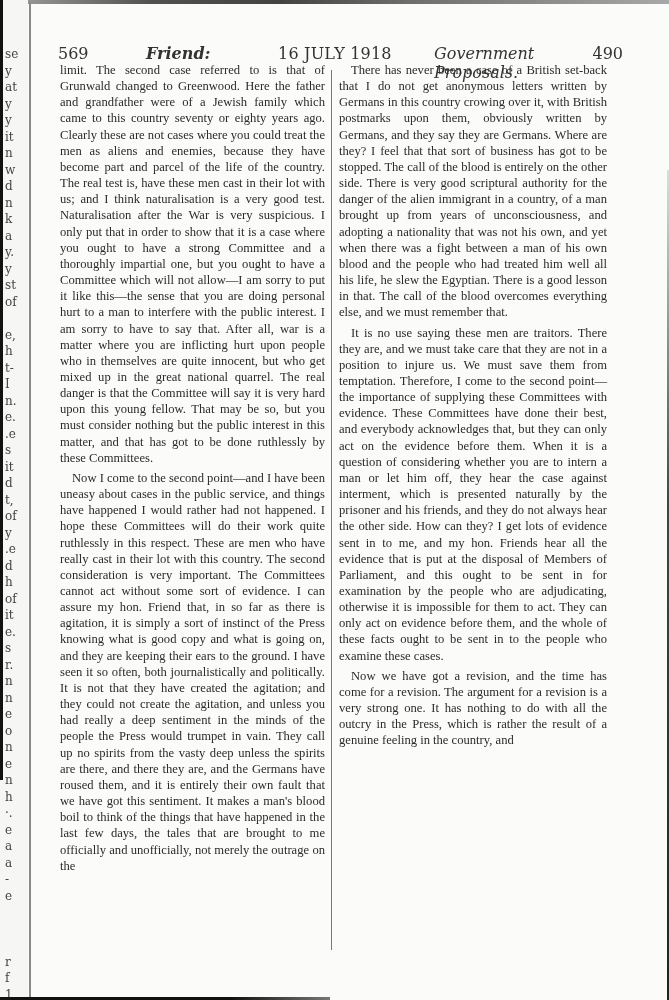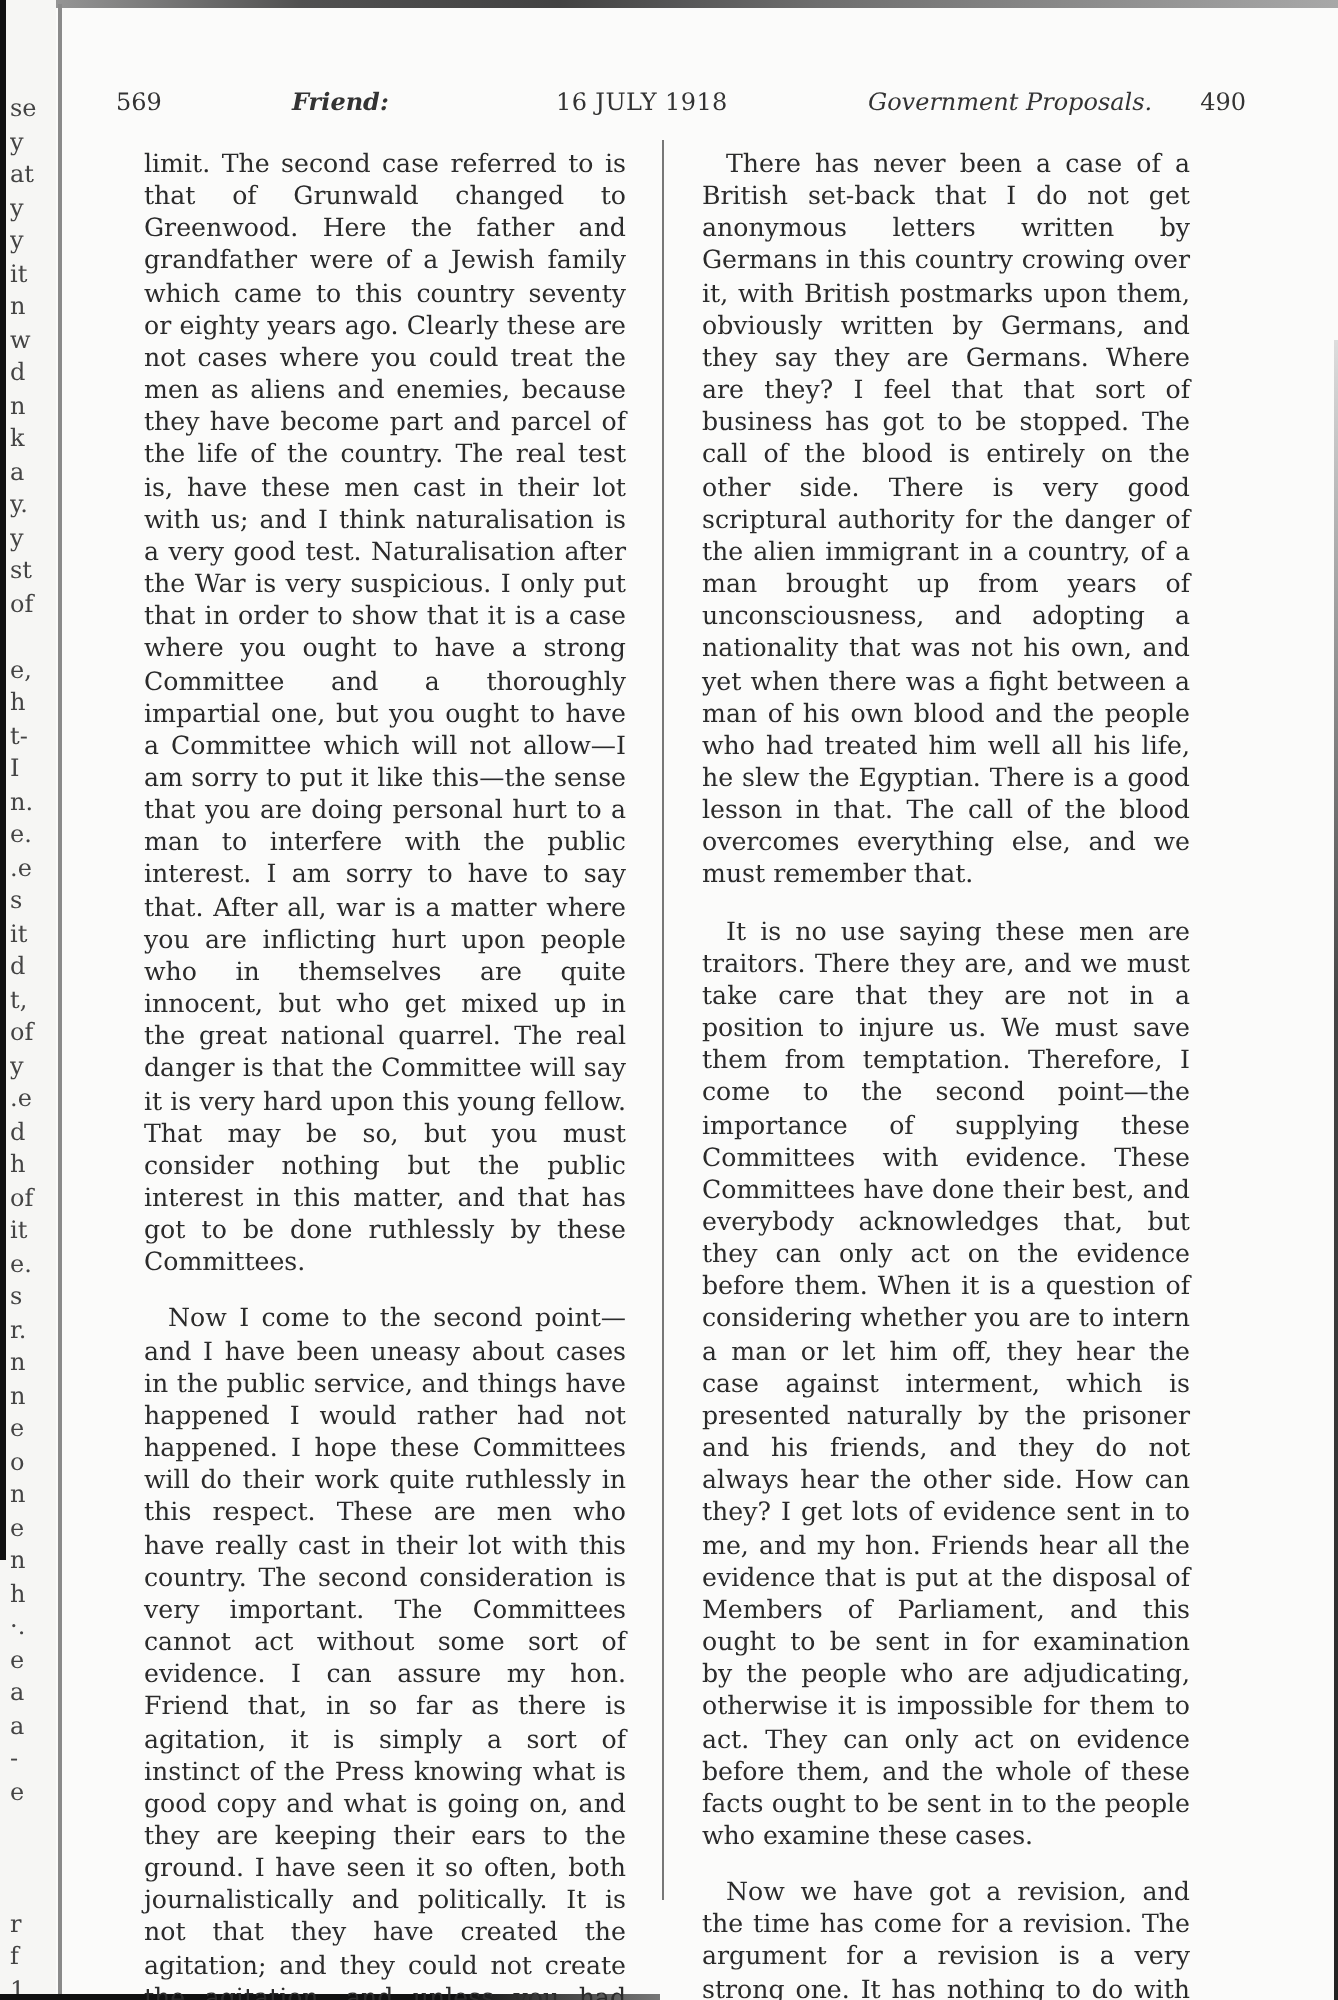--- a/index.html
+++ b/index.html
@@ -75,21 +75,21 @@
       font-family: "DejaVu Serif", serif;
     }
     .bleed-glyphs div { height: 16.5px; white-space: nowrap; overflow: hidden; }
 
     .header {
       position: absolute;
       left: 58px;
       top: 44px;
       width: 565px;
       height: 16px;
-      font-size: 12px;
+      font-size: 16px;
       color: #333;
     }
     .header .pg-left { position: absolute; left: 0; top: 0; font-family: "DejaVu Serif", serif; }
     .header .run-title { position: absolute; left: 88px; top: 0; font-style: italic; font-weight: bold; }
     .header .date { position: absolute; left: 220px; top: 0; letter-spacing: 0.2px; }
     .header .section { position: absolute; left: 376px; top: 0; font-style: italic; }
     .header .pg-right { position: absolute; right: 0; top: 0; }
 
     .col-rule {
       position: absolute;
@@ -103,22 +103,23 @@
       position: absolute;
       top: 62px;
       font-size: 12.6px;
       line-height: 16.15px;
       text-align: justify;
       color: #2b2b2b;
     }
     .column.left { left: 60px; width: 265px; }
     .column.right { left: 339px; width: 268px; }
     .column p {
-      margin: 12px;
+      margin: 0;
       text-indent: 0;
+      font-family: Liberation Serif, serif;
     }
     .column p + p { margin-top: 4px; }
     .column p.indent { text-indent: 12px; }
   </style>
 </head>
 <body>
 
 <div class="top-shadow"></div>
 <div class="bleed-strip"></div>
 <div class="bleed-black"></div>

